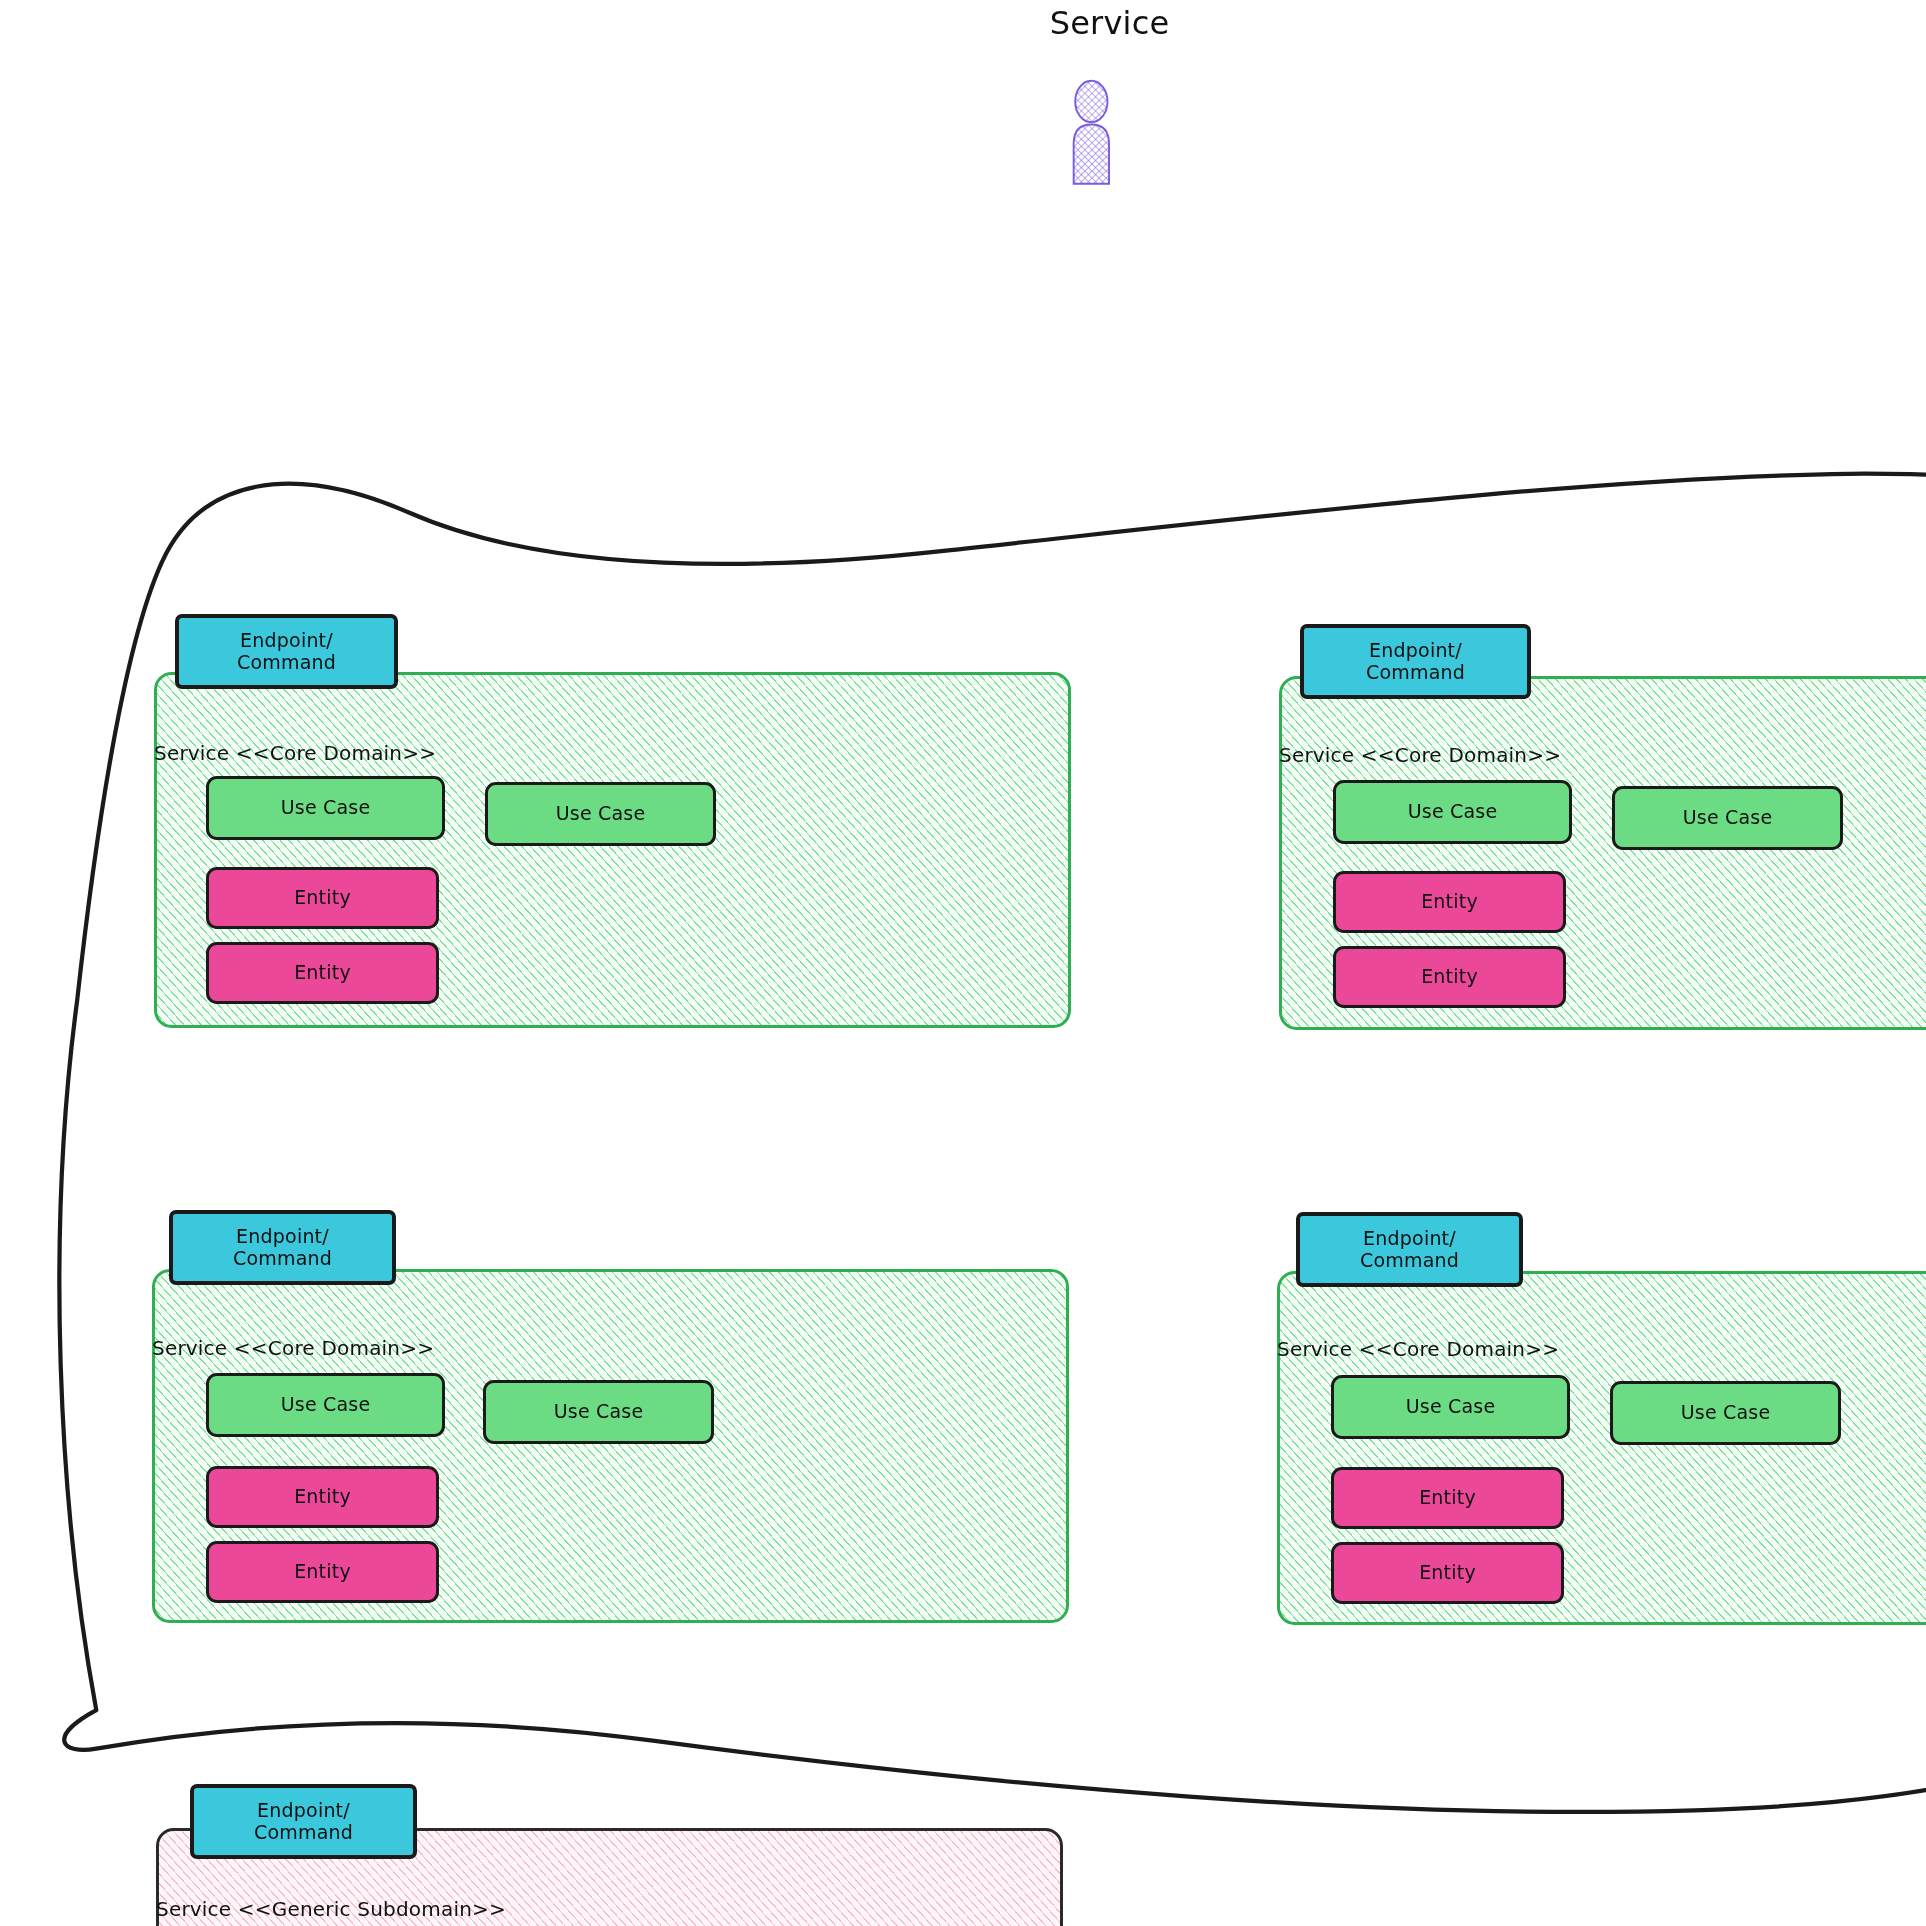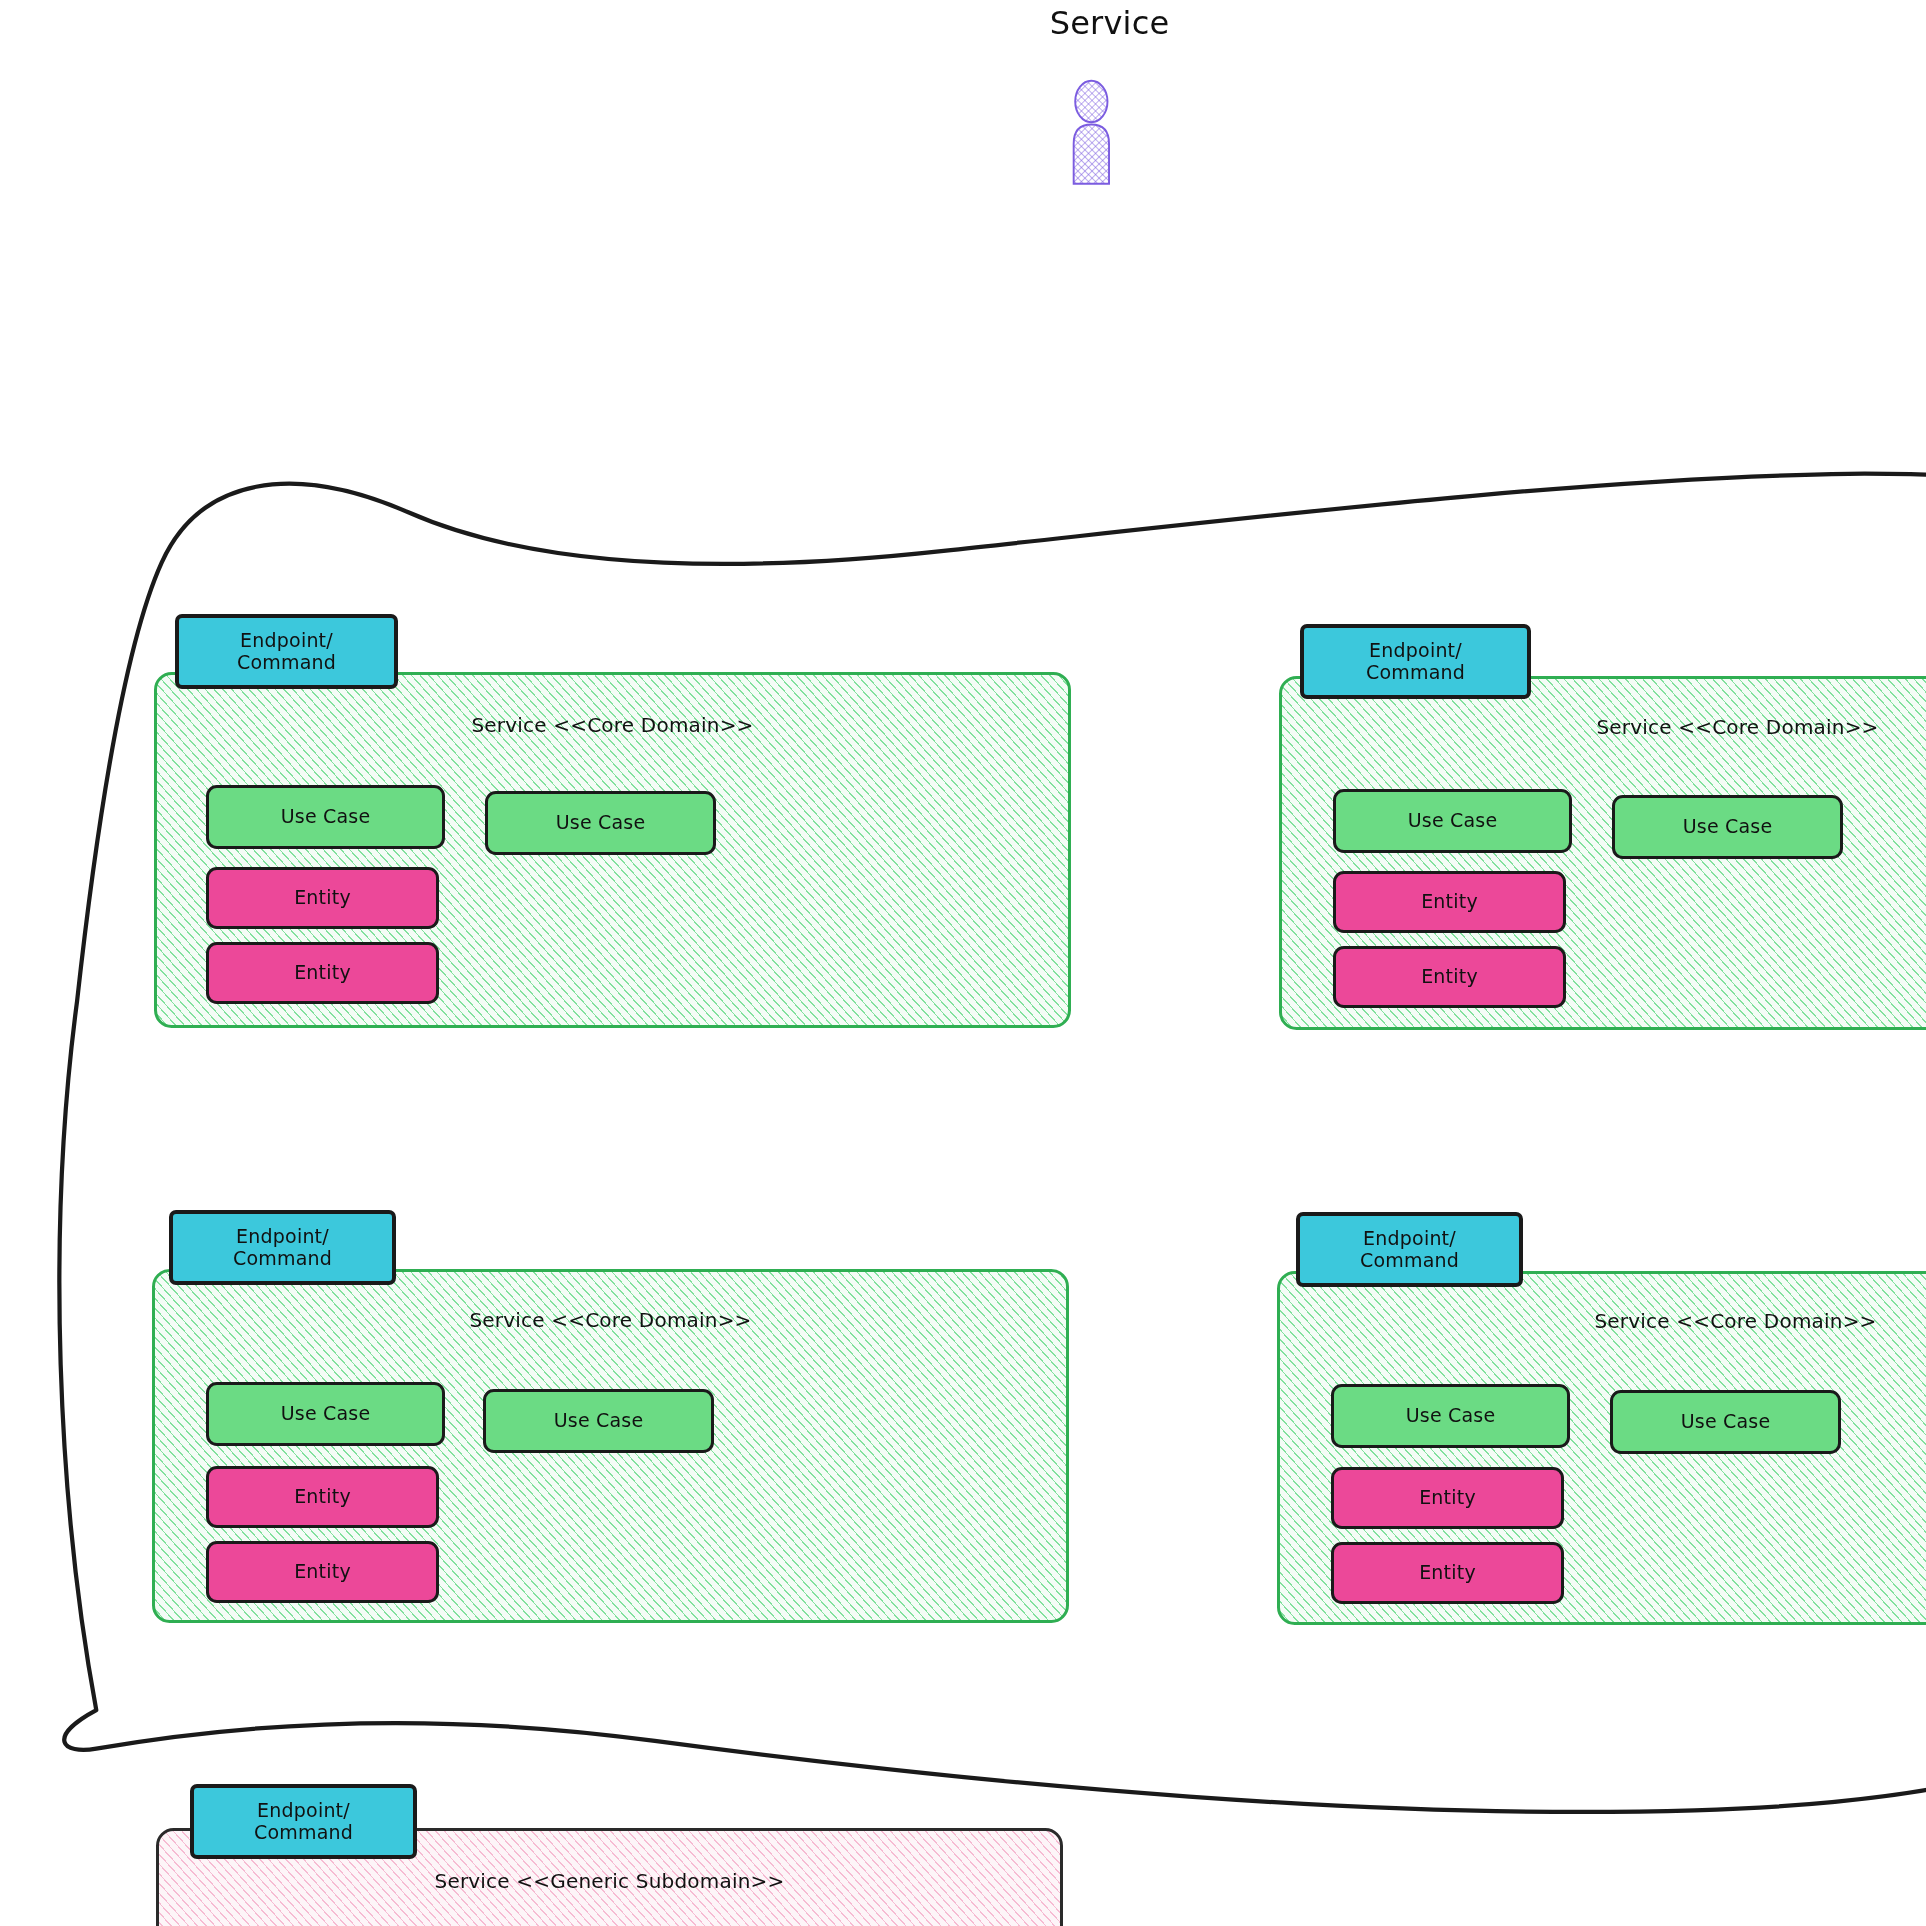--- a/index.html
+++ b/index.html
@@ -35,30 +35,30 @@
   
   .service{position:absolute;box-sizing:border-box;border-radius:17.7px;z-index:10;}
   .service.core{border:3.5px solid #2fae52;background-color:#f4fcf6;
       background-image:repeating-linear-gradient(48deg,
         rgba(92,216,128,.75) 0px, rgba(92,216,128,.75) 1.2px,
         rgba(255,255,255,0) 1.2px, rgba(255,255,255,0) 6.5px);}
   .service.generic{border:3.5px solid #2a2a2a;background-color:#fdf5f8;
       background-image:repeating-linear-gradient(48deg,
         rgba(240,140,180,.55) 0px, rgba(240,140,180,.55) 1.2px,
         rgba(255,255,255,0) 1.2px, rgba(255,255,255,0) 6.5px);}
-  .service-title{position:absolute;text-align:center;font-size:20px;color:#111;
-      z-index:22;white-space:nowrap;}
+  .service-title{position:absolute;text-align:left;font-size:20px;color:#111;
+      z-index:22;white-space:nowrap;margin-top:28px;}
 
   
   .endpoint{border:4.2px solid #1a1a1a;border-radius:7px;background:#3cc8dc;
       z-index:35;font-size:19px;flex-direction:column;}
 
   
   .usecase{border:3.9px solid #1a1a1a;border-radius:10.8px;background:#6bdb84;
-      z-index:25;font-size:19px;margin-top:9px;}
+      z-index:25;font-size:19px;}
   .entity{border:3.9px solid #1a1a1a;border-radius:10.8px;background:#ec4899;
       z-index:25;font-size:19px;}
 </style>
 </head>
 <body>
 
 <div id="stage">
 
   
   <svg id="boundary" viewBox="0 0 6418 5708">

